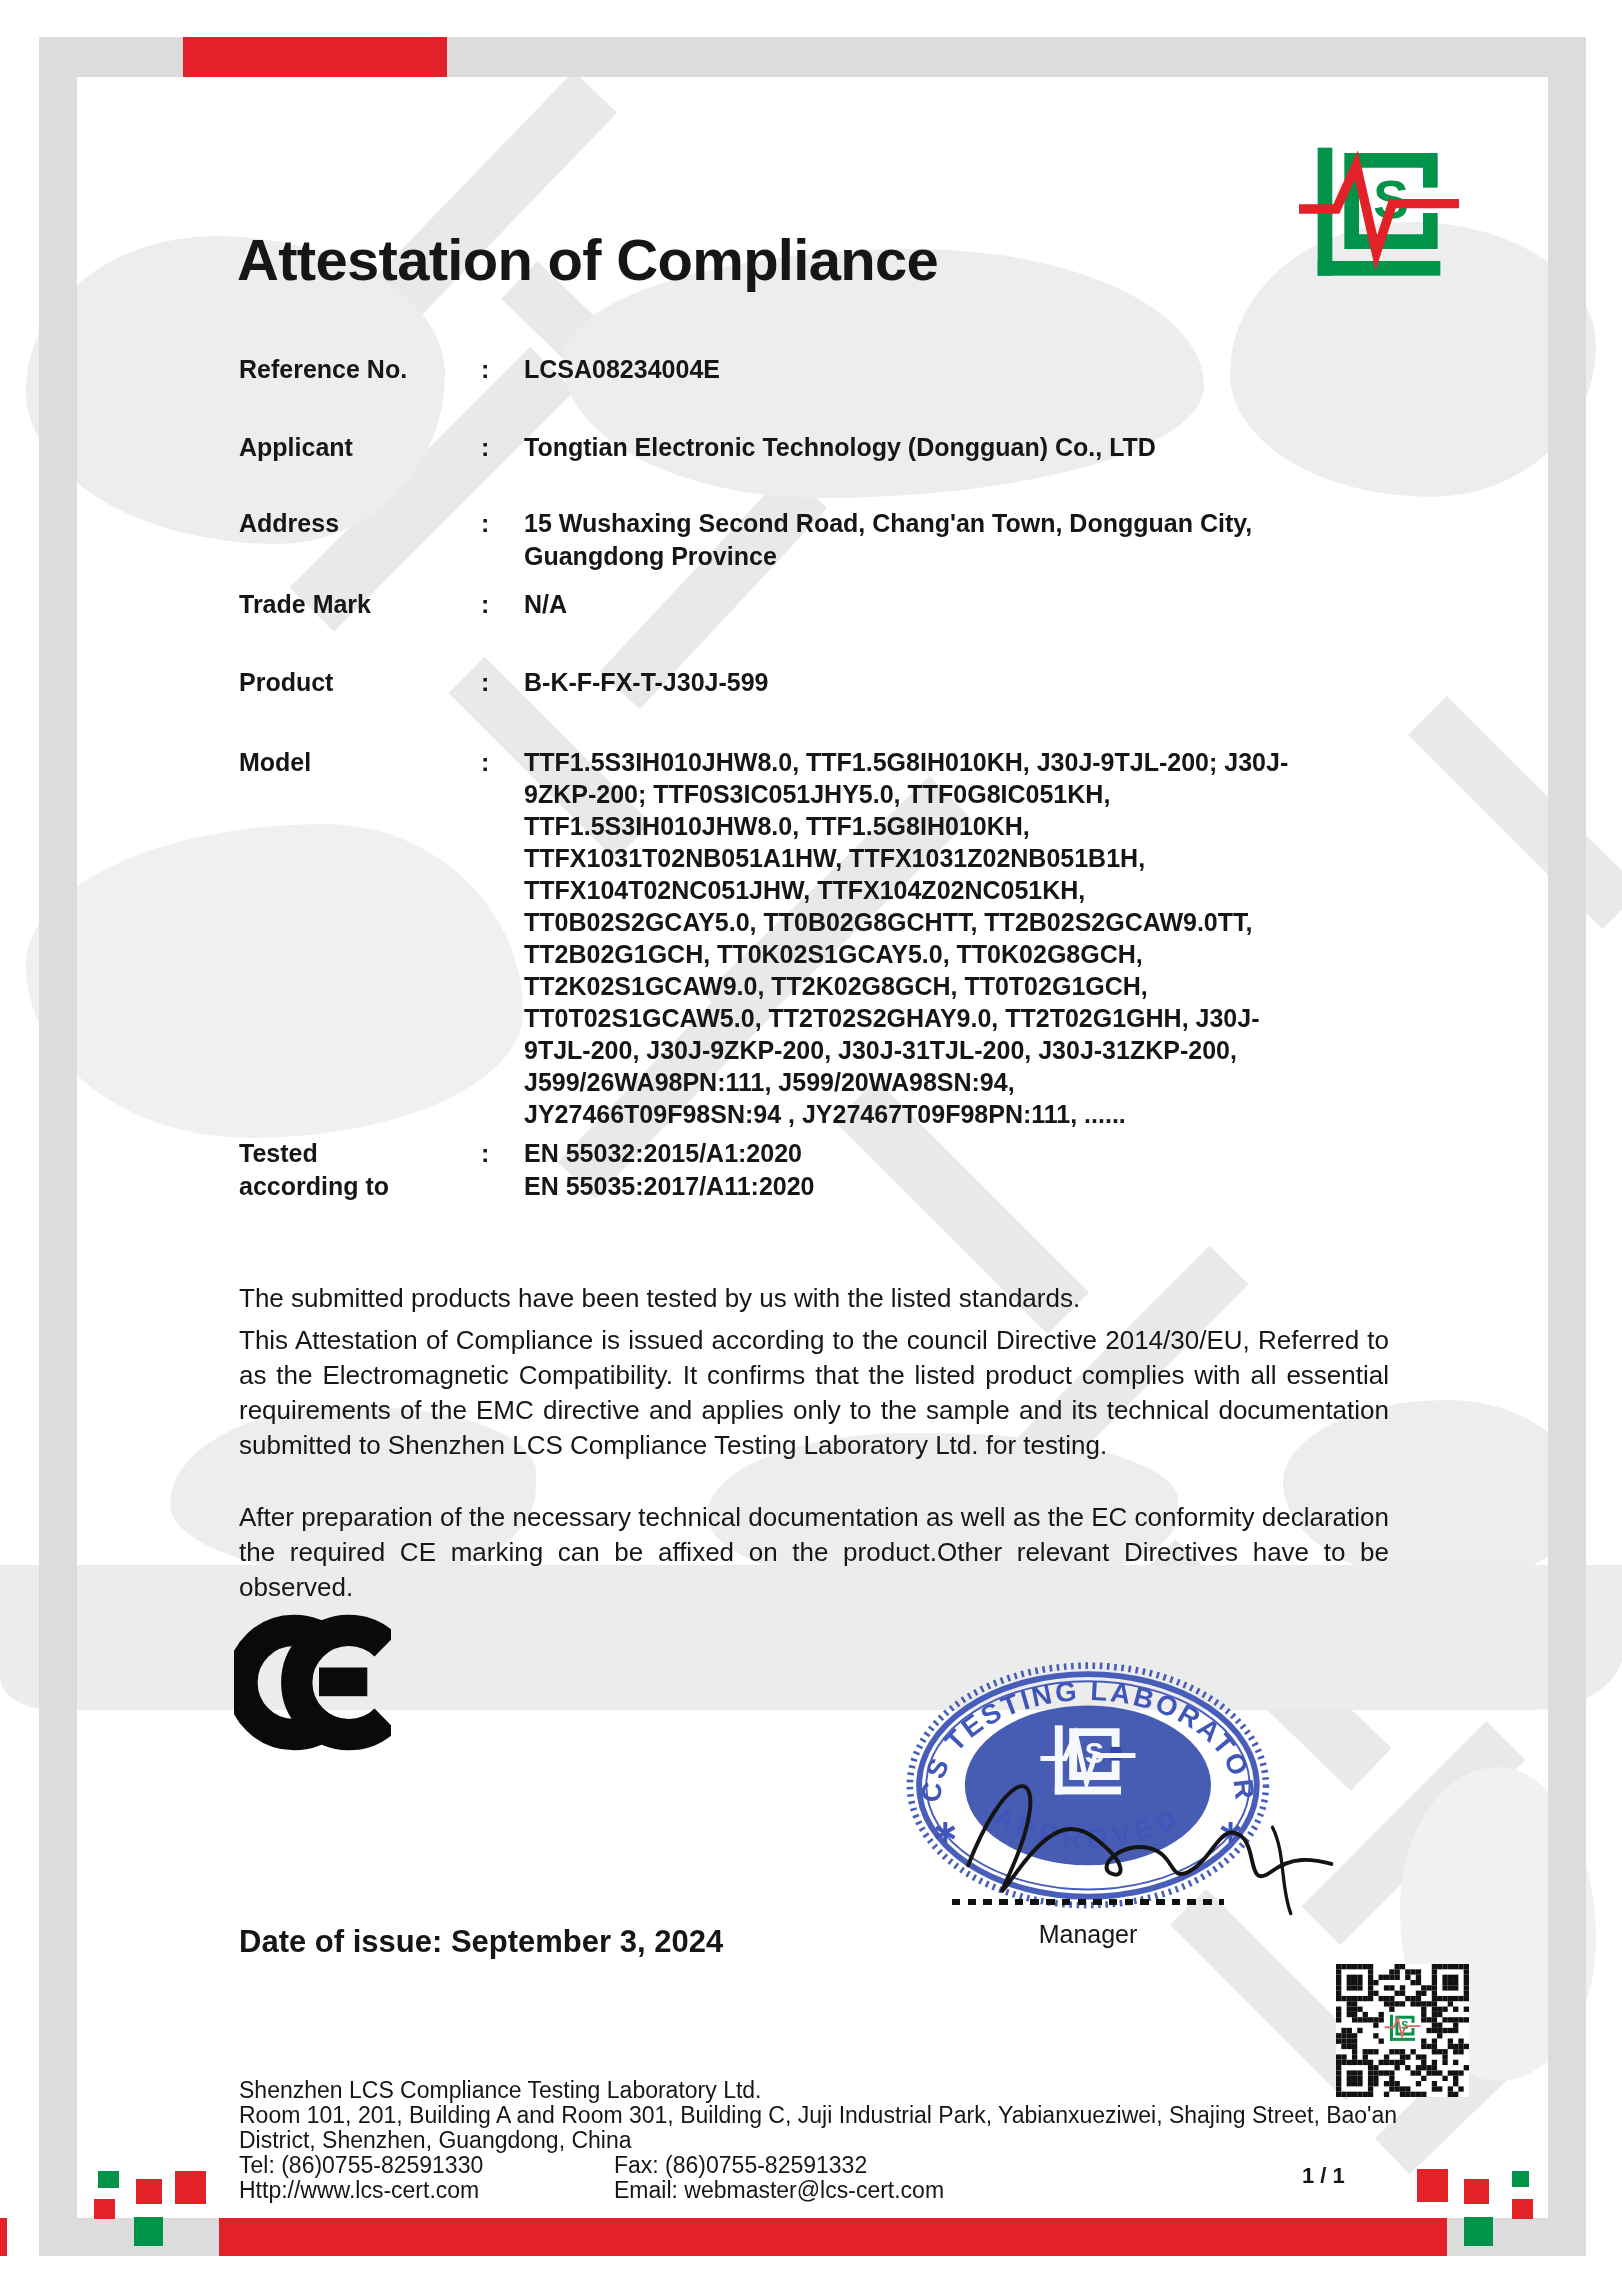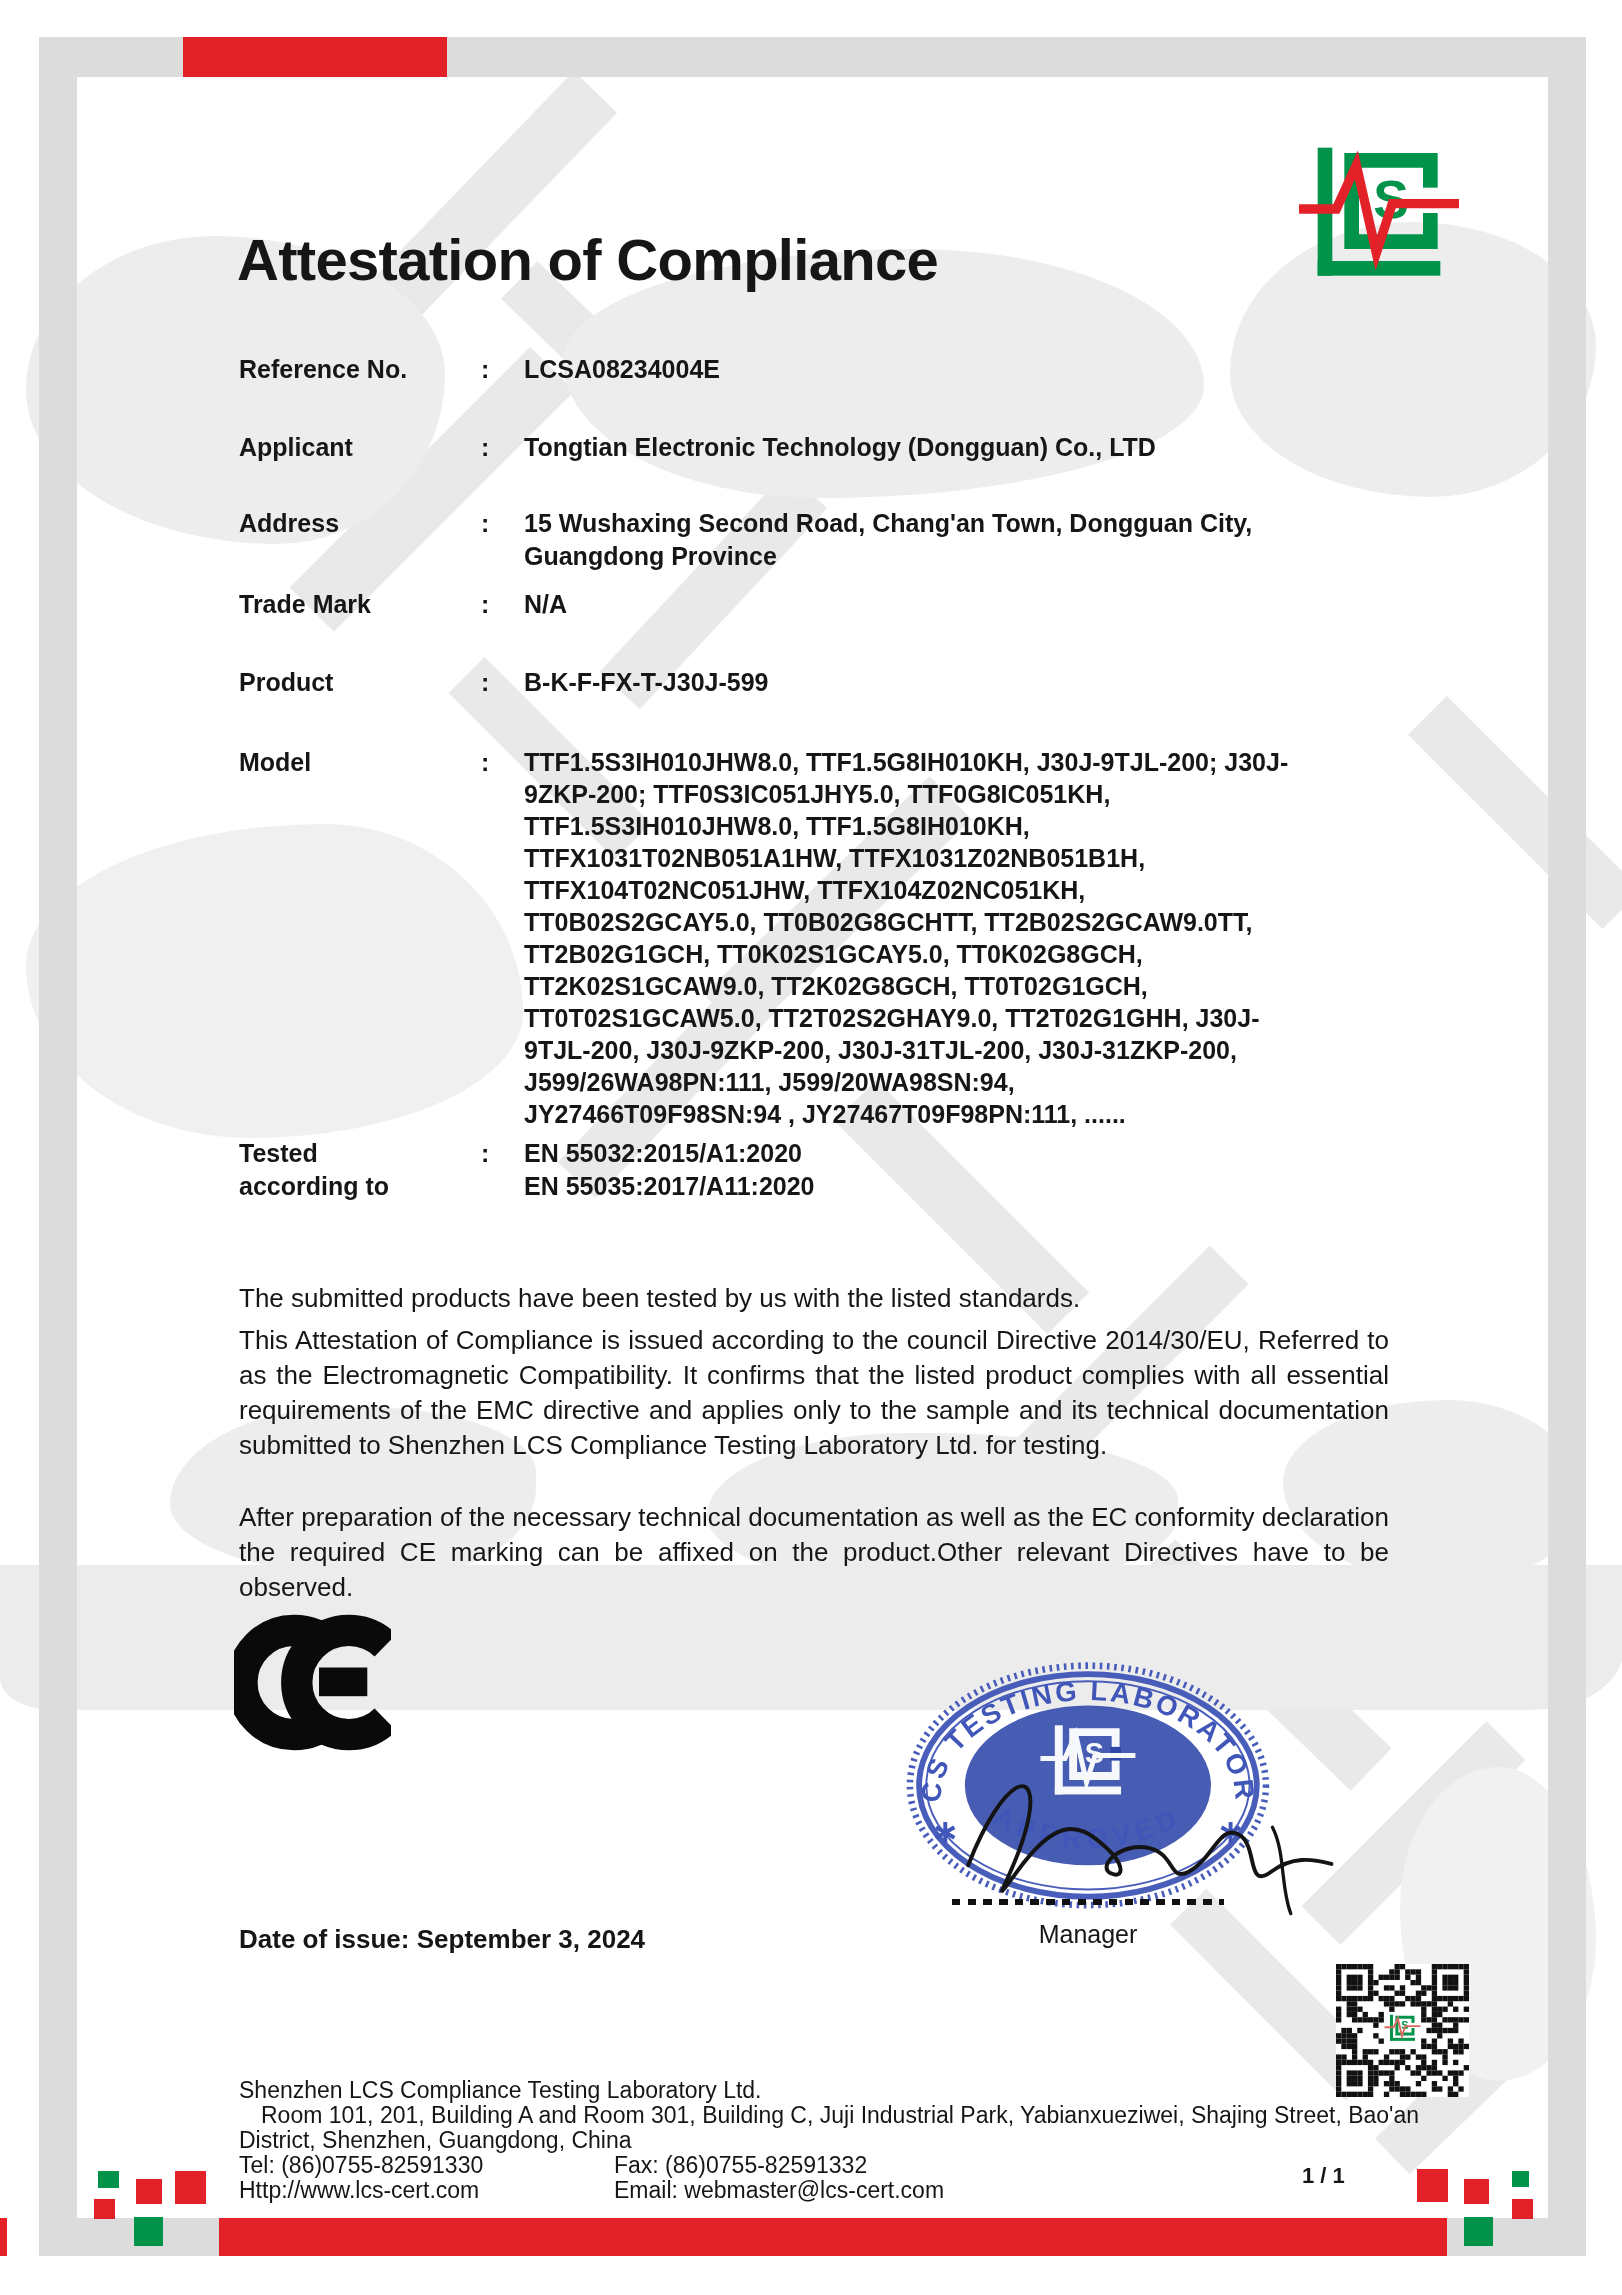--- a/index.html
+++ b/index.html
@@ -17,21 +17,21 @@
   
   .ct{position:absolute;z-index:3;}
   #doc-title{left:237px;top:226px;font-size:58px;font-weight:bold;letter-spacing:-0.7px;}
   .frow{position:absolute;left:239px;width:1178px;z-index:3;font-size:25px;font-weight:bold;line-height:33px;}
   .flabel{position:absolute;left:0;top:0;white-space:pre-line;}
   .fcolon{position:absolute;left:242px;top:0;}
   .fvalue{position:absolute;left:285px;top:0;width:880px;white-space:pre-line;}
   .model .fvalue{line-height:32px;}
   .para{position:absolute;left:239px;width:1150px;z-index:3;font-size:26px;line-height:35px;}
   .just{text-align:justify;}
-  #date-line{left:239px;top:1924px;font-size:26px;font-weight:bold;}
+  #date-line{left:239px;top:1924px;font-size:31px;font-weight:bold;}
   #manager-label{left:957px;top:1920px;width:262px;text-align:center;font-size:25px;}
   #sig-dotted{position:absolute;left:952px;top:1899px;width:272px;height:5.9px;z-index:4;
      background:repeating-linear-gradient(90deg,#111 0 8.5px,transparent 8.5px 15.7px);}
   .foot{position:absolute;left:239px;z-index:3;font-size:23px;line-height:25px;}
   .fcol2{position:absolute;left:327px;top:0;margin-left:48px;}
   #page-num{left:1302px;top:2163px;font-size:22px;font-weight:bold;}
   #qr-box{position:absolute;left:1336px;top:1964px;width:133px;height:133px;background:#fff;z-index:3;}
   #qr-logo{position:absolute;left:48px;top:48px;width:37px;height:37px;background:#fff;}
 </style>
 </head>
@@ -512,21 +512,21 @@
         <rect x="14" y="87" width="92" height="11" fill="#009349"></rect>
         <path fill="#009349" fill-rule="evenodd" d="M34,6 H104 V78 H34 Z M45,17 V67 H93 V17 Z"></path>
         <rect x="91" y="32" width="15" height="19" fill="#ffffff"></rect>
         <text x="69" y="55" font-size="40" font-weight="bold" fill="#009349" text-anchor="middle" font-family="Liberation Sans,sans-serif">S</text>
         <polyline points="-6,48 28,48 43,15 58,81 70,44 126,44" fill="none" stroke="#d96b62" stroke-width="7"></polyline>
       </svg>
     </div>
   </div>
 
   <div class="foot" style="top:2078px;">Shenzhen LCS Compliance Testing Laboratory Ltd.</div>
-  <div class="foot" style="top:2103px;width:1165px;margin-left:22px;">Room 101, 201, Building A and Room 301, Building C, Juji Industrial Park, Yabianxueziwei, Shajing Street, Bao'an</div>
+  <div class="foot" style="top:2103px;width:1165px;">Room 101, 201, Building A and Room 301, Building C, Juji Industrial Park, Yabianxueziwei, Shajing Street, Bao'an</div>
   <div class="foot" style="top:2128px;">District, Shenzhen, Guangdong, China</div>
   <div class="foot" style="top:2153px;width:785px;">
     <span>Tel: (86)0755-82591330</span>
     <span class="fcol2">Fax: (86)0755-82591332</span>
   </div>
   <div class="foot" style="top:2178px;width:785px;">
     <span>Http://www.lcs-cert.com</span>
     <span class="fcol2">Email: webmaster@lcs-cert.com</span>
   </div>
   <div class="ct" id="page-num">1 / 1</div>

